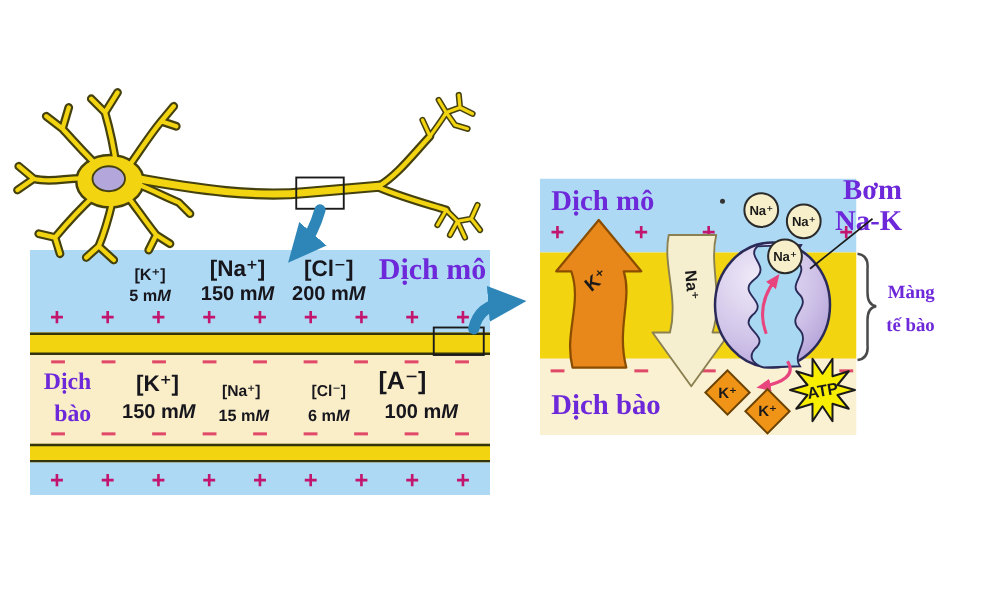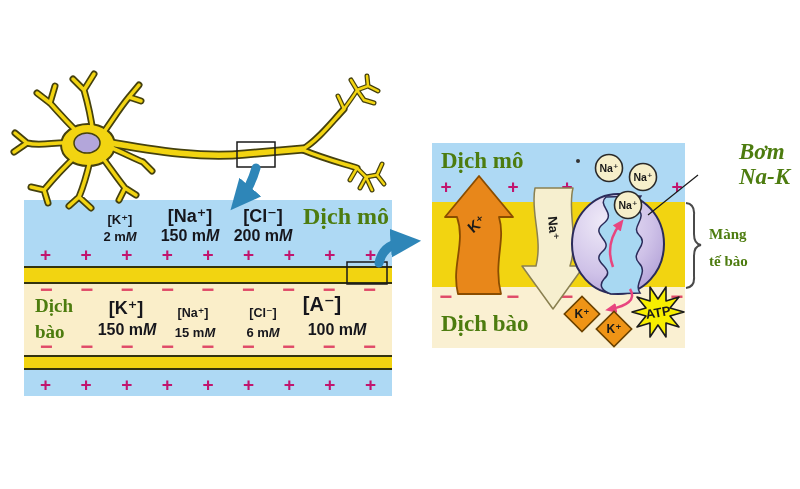--- a/index.html
+++ b/index.html
@@ -19,21 +19,21 @@
   .rp-mem{left:432px;top:202px;width:253px;height:85px;background:#f2d411;}
   .rp-icf{left:432px;top:287px;width:253px;height:61px;background:#faf0d2;}
 
   .sign-row{position:absolute;left:40px;width:336px;display:flex;justify-content:space-between;z-index:2;}
   .sign-row span{display:inline-block;}
   .plus{color:#c1156e;font-weight:bold;font-size:19px;line-height:14px;}
   .minus{color:#e04a68;font-weight:bold;font-size:22px;line-height:10px;}
   .rp-sign{position:absolute;transform:translateX(-50%);z-index:2;}
 
   .serif-label{position:absolute;font-family:"Liberation Serif","DejaVu Serif",serif;
-               font-weight:bold;color:#4d7c0f;z-index:2;white-space:nowrap;}
+               font-weight:bold;color:#6d28d9;z-index:2;white-space:nowrap;text-align:right;}
   .ion{position:absolute;transform:translateX(-50%);text-align:center;font-weight:bold;
        color:#16161c;z-index:2;white-space:nowrap;}
   .sz20{font-size:20px;} .sz18{font-size:18px;} .sz16{font-size:16px;} .sz13{font-size:13px;} .sz12{font-size:12.5px;}
   .ion i{font-style:italic;}
   #gfx{position:absolute;left:0;top:0;z-index:3;pointer-events:none;}
 </style>
 </head>
 <body>
 
 <div id="canvas">
@@ -98,21 +98,21 @@
   <span class="rp-sign plus" style="left:567px;top:180px;">+</span>
   <span class="rp-sign plus" style="left:677px;top:180px;">+</span>
   <span class="rp-sign minus" style="left:446px;top:292px;">−</span>
   <span class="rp-sign minus" style="left:513px;top:292px;">−</span>
   <span class="rp-sign minus" style="left:567px;top:292px;">−</span>
   <span class="rp-sign minus" style="left:677px;top:292px;">−</span>
 
   <div class="serif-label" style="left:303px;top:203px;font-size:24px;">Dịch mô</div>
 
   <div class="ion sz13" style="left:120px;top:212px;">[K⁺]</div>
-  <div class="ion sz13" style="left:120px;top:229px;"><span>2 m</span><i>M</i></div>
+  <div class="ion sz13" style="left:120px;top:229px;"><span>5 m</span><i>M</i></div>
   <div class="ion sz18" style="left:190px;top:205px;">[Na⁺]</div>
   <div class="ion sz16" style="left:190px;top:227px;"><span>150 m</span><i>M</i></div>
   <div class="ion sz18" style="left:263px;top:205px;">[Cl⁻]</div>
   <div class="ion sz16" style="left:263px;top:227px;"><span>200 m</span><i>M</i></div>
 
   <div class="serif-label" style="left:35px;top:293px;font-size:19px;line-height:26px;">
     <div>Dịch</div>
     <div>bào</div>
   </div>
 
@@ -121,21 +121,21 @@
   <div class="ion sz12" style="left:193px;top:305px;">[Na⁺]</div>
   <div class="ion sz13" style="left:195px;top:325px;text-align:center;"><span>15 m</span><i>M</i></div>
   <div class="ion sz12" style="left:263px;top:305px;">[Cl⁻]</div>
   <div class="ion sz13" style="left:263px;top:325px;"><span>6 m</span><i>M</i></div>
   <div class="ion sz20" style="left:322px;top:292px;">[A⁻]</div>
   <div class="ion sz16" style="left:337px;top:321px;text-align:center;"><span>100 m</span><i>M</i></div>
 
   <div class="serif-label" style="left:441px;top:148px;font-size:23px;">Dịch mô</div>
   <div class="serif-label" style="left:441px;top:311px;font-size:23px;">Dịch bào</div>
 
-  <div class="serif-label" style="left:739px;top:139px;font-size:23px;line-height:25px;font-style:italic;">
+  <div class="serif-label" style="left:668px;top:139px;font-size:23px;line-height:25px;">
     <div>Bơm</div>
     <div>Na-K</div>
   </div>
 
   <div class="serif-label" style="left:709px;top:221px;font-size:15px;line-height:27px;">
     <div>Màng</div>
     <div>tế bào</div>
   </div>
 
   <svg id="gfx" width="800" height="489" viewBox="0 0 800 489">

